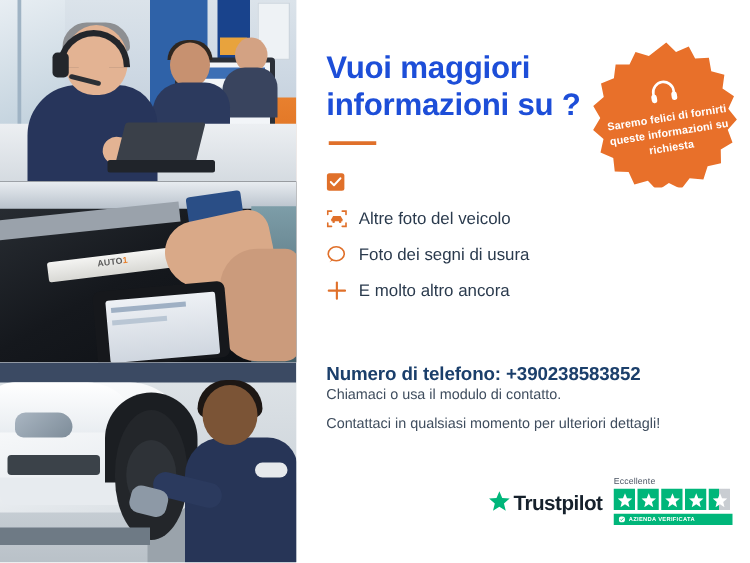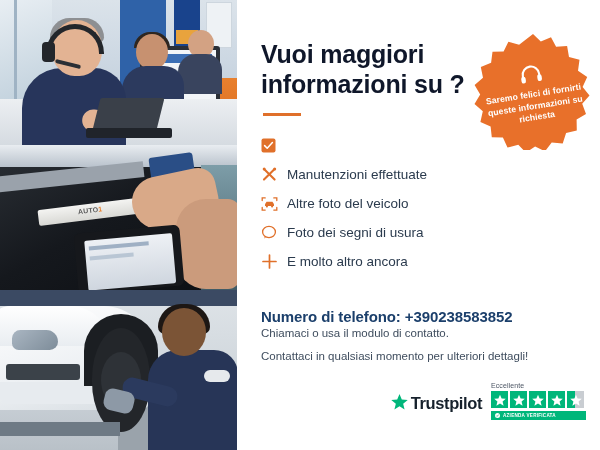--- a/index.html
+++ b/index.html
@@ -91,31 +91,31 @@
   .ph-garage .mt{position:absolute;left:0;top:42px;width:90px;height:100px;border-radius:30px 24px 0 0;background:#273557;}
   .ph-garage .mlogo{position:absolute;left:56px;top:62px;width:26px;height:12px;border-radius:6px;background:#e6e9ec;}
   .ph-garage .marm{position:absolute;left:-26px;top:74px;width:56px;height:20px;border-radius:10px;background:#2b3a5e;transform:rotate(14deg);}
   .ph-garage .glove{position:absolute;left:-44px;top:82px;width:30px;height:22px;border-radius:8px;background:#8d99a6;transform:rotate(14deg);}
   .ph-garage .lift{position:absolute;left:0;bottom:14px;width:120px;height:14px;background:#6e7a85;}
 
   
   .content { position:relative; flex:1; padding:40px 22px 0 24px; }
 
   .headline { font-size:25px; line-height:1.18; font-weight:bold;
-              color:#0f172a; letter-spacing:-.2px; max-width:215px; }
+              color:#1d4ed8; letter-spacing:-.2px; max-width:215px; }
   .rule { width:38px; height:3px; background:#e0702a; margin:14px 0 15px 2px; }
 
   .features { list-style:none; }
   .feat { display:flex; align-items:center; height:29px; }
   .feat .ic { width:26px; flex:0 0 26px; display:flex; align-items:center; justify-content:flex-start; }
   .feat .lbl { font-size:13.5px; color:#2a3a4d; }
 
   svg.icn { display:block; }
 
-  .phone-block { margin-top:32px; }
+  .phone-block { margin-top:44px; }
   .phone { font-size:15px; font-weight:bold; color:#1b3f6b; letter-spacing:-.1px; }
   .sub { font-size:11.5px; color:#3f4d5e; line-height:1.55; margin-top:5px; }
 
   
   .badge { position:absolute; right:8px; top:32px; width:118px; height:118px;
            display:flex; align-items:center; justify-content:center; }
   .badge .blob { position:absolute; inset:0; }
   .badge .inner { position:relative; width:100%; height:100%;
                   display:flex; flex-direction:column; align-items:center;
                   justify-content:center; transform:rotate(-9deg); padding-top:6px;}
@@ -230,33 +230,20 @@
 
       <li class="feat">
         <span class="ic">
           <svg class="icn" width="15" height="15" viewBox="0 0 15 15">
             <rect x="0.5" y="0.5" width="14" height="14" rx="2" fill="#e0702a"></rect>
             <path d="M3.6 7.6 L6.2 10.2 L11.4 4.6" stroke="#fff" stroke-width="1.5" fill="none" stroke-linecap="round" stroke-linejoin="round"></path>
           </svg>
         </span>
       </li>
 
-      <li class="feat">
-        <span class="ic">
-          <svg class="icn" width="17" height="17" viewBox="0 0 17 17">
-            <g stroke="#e0702a" stroke-width="2.1" stroke-linecap="round">
-              <path d="M3 3 L13.6 13.6"></path>
-              <path d="M13.6 3 L3 13.6"></path>
-            </g>
-            <circle cx="3.2" cy="2.9" r="1.5" fill="#e0702a"></circle>
-            <circle cx="13.7" cy="2.9" r="1.5" fill="#e0702a"></circle>
-          </svg>
-        </span>
-        <span class="lbl">Manutenzioni effettuate</span>
-      </li>
 
       <li class="feat">
         <span class="ic">
           <svg class="icn" width="17" height="16" viewBox="0 0 17 16">
             <g stroke="#e0702a" stroke-width="1.3" fill="none" stroke-linecap="round">
               <path d="M1.2 4.6 V1.9 H4.2"></path>
                 <path d="M15.8 4.6 V1.9 H12.8"></path>
               <path d="M1.2 11.4 V14.1 H4.2"></path>
                 <path d="M15.8 11.4 V14.1 H12.8"></path>
             </g>

